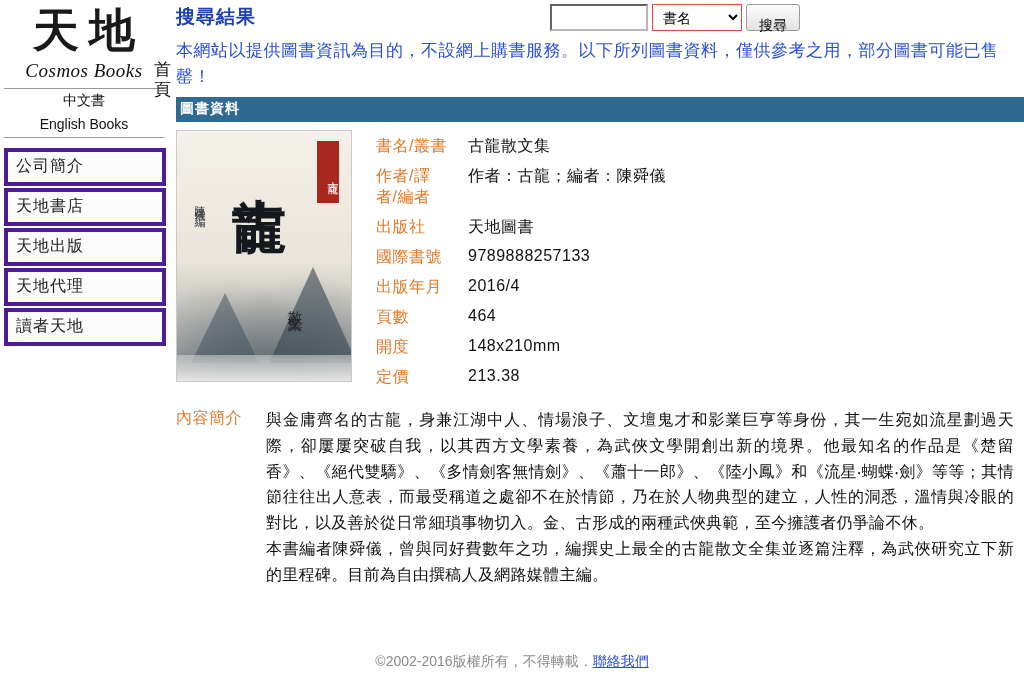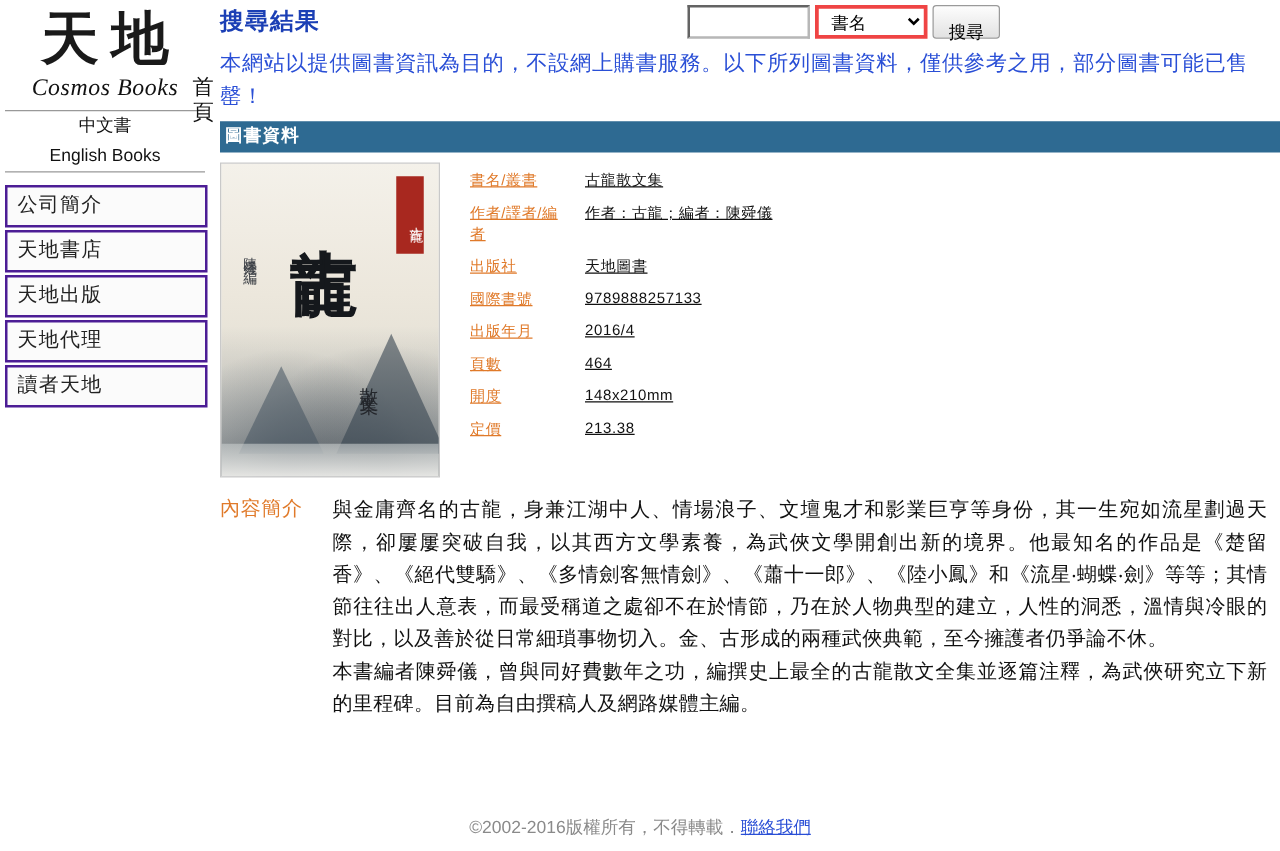--- a/index.html
+++ b/index.html
@@ -64,21 +64,21 @@
     color: #111;
     line-height: 1.15;
     width: 14px;
     text-align: center;
   }
   .menu {
     margin: 10px 0 0 4px;
     width: 162px;
   }
   .menu-item {
-    border: 2px solid #4c1d95;
+    border: 4px solid #4c1d95;
     background: #fbfbfb;
     color: #222;
     font-size: 16px;
     padding: 4px 6px 5px 8px;
     margin-bottom: 2px;
     letter-spacing: 1px;
     cursor: pointer;
   }
 
   
@@ -93,21 +93,21 @@
     width: 98px;
     height: 27px;
     border: 2px inset #b7b7b7;
     font-size: 13px;
     padding: 2px 3px;
   }
   #search-select {
     width: 90px;
     height: 27px;
     font-size: 14px;
-    border: 3px solid #ef4444;
+    border: 1px solid #ef4444;
     background: #fff;
     padding-left: 6px;
   }
   #search-button {
     height: 27px;
     min-width: 54px;
     font-size: 14px;
     background: linear-gradient(#fdfdfd, #e2e2e2);
     border: 1px solid #9a9a9a;
     border-radius: 3px;
@@ -239,25 +239,24 @@
     letter-spacing: 2px;
   }
 
   
   .details {
     margin-left: 24px;
     margin-top: 2px;
   }
   .details table { border-collapse: collapse; }
   .details td {
-    font-size: 12px;
+    font-size: 16px;
     padding: 4px 0 5px 0;
     vertical-align: top;
     letter-spacing: 0.5px;
-    text-decoration: underline;
   }
   .lbl {
     color: #e07a2a;
     width: 92px;
     padding-right: 18px !important;
   }
   .val { color: #111; }
 
   
   .desc-area {

